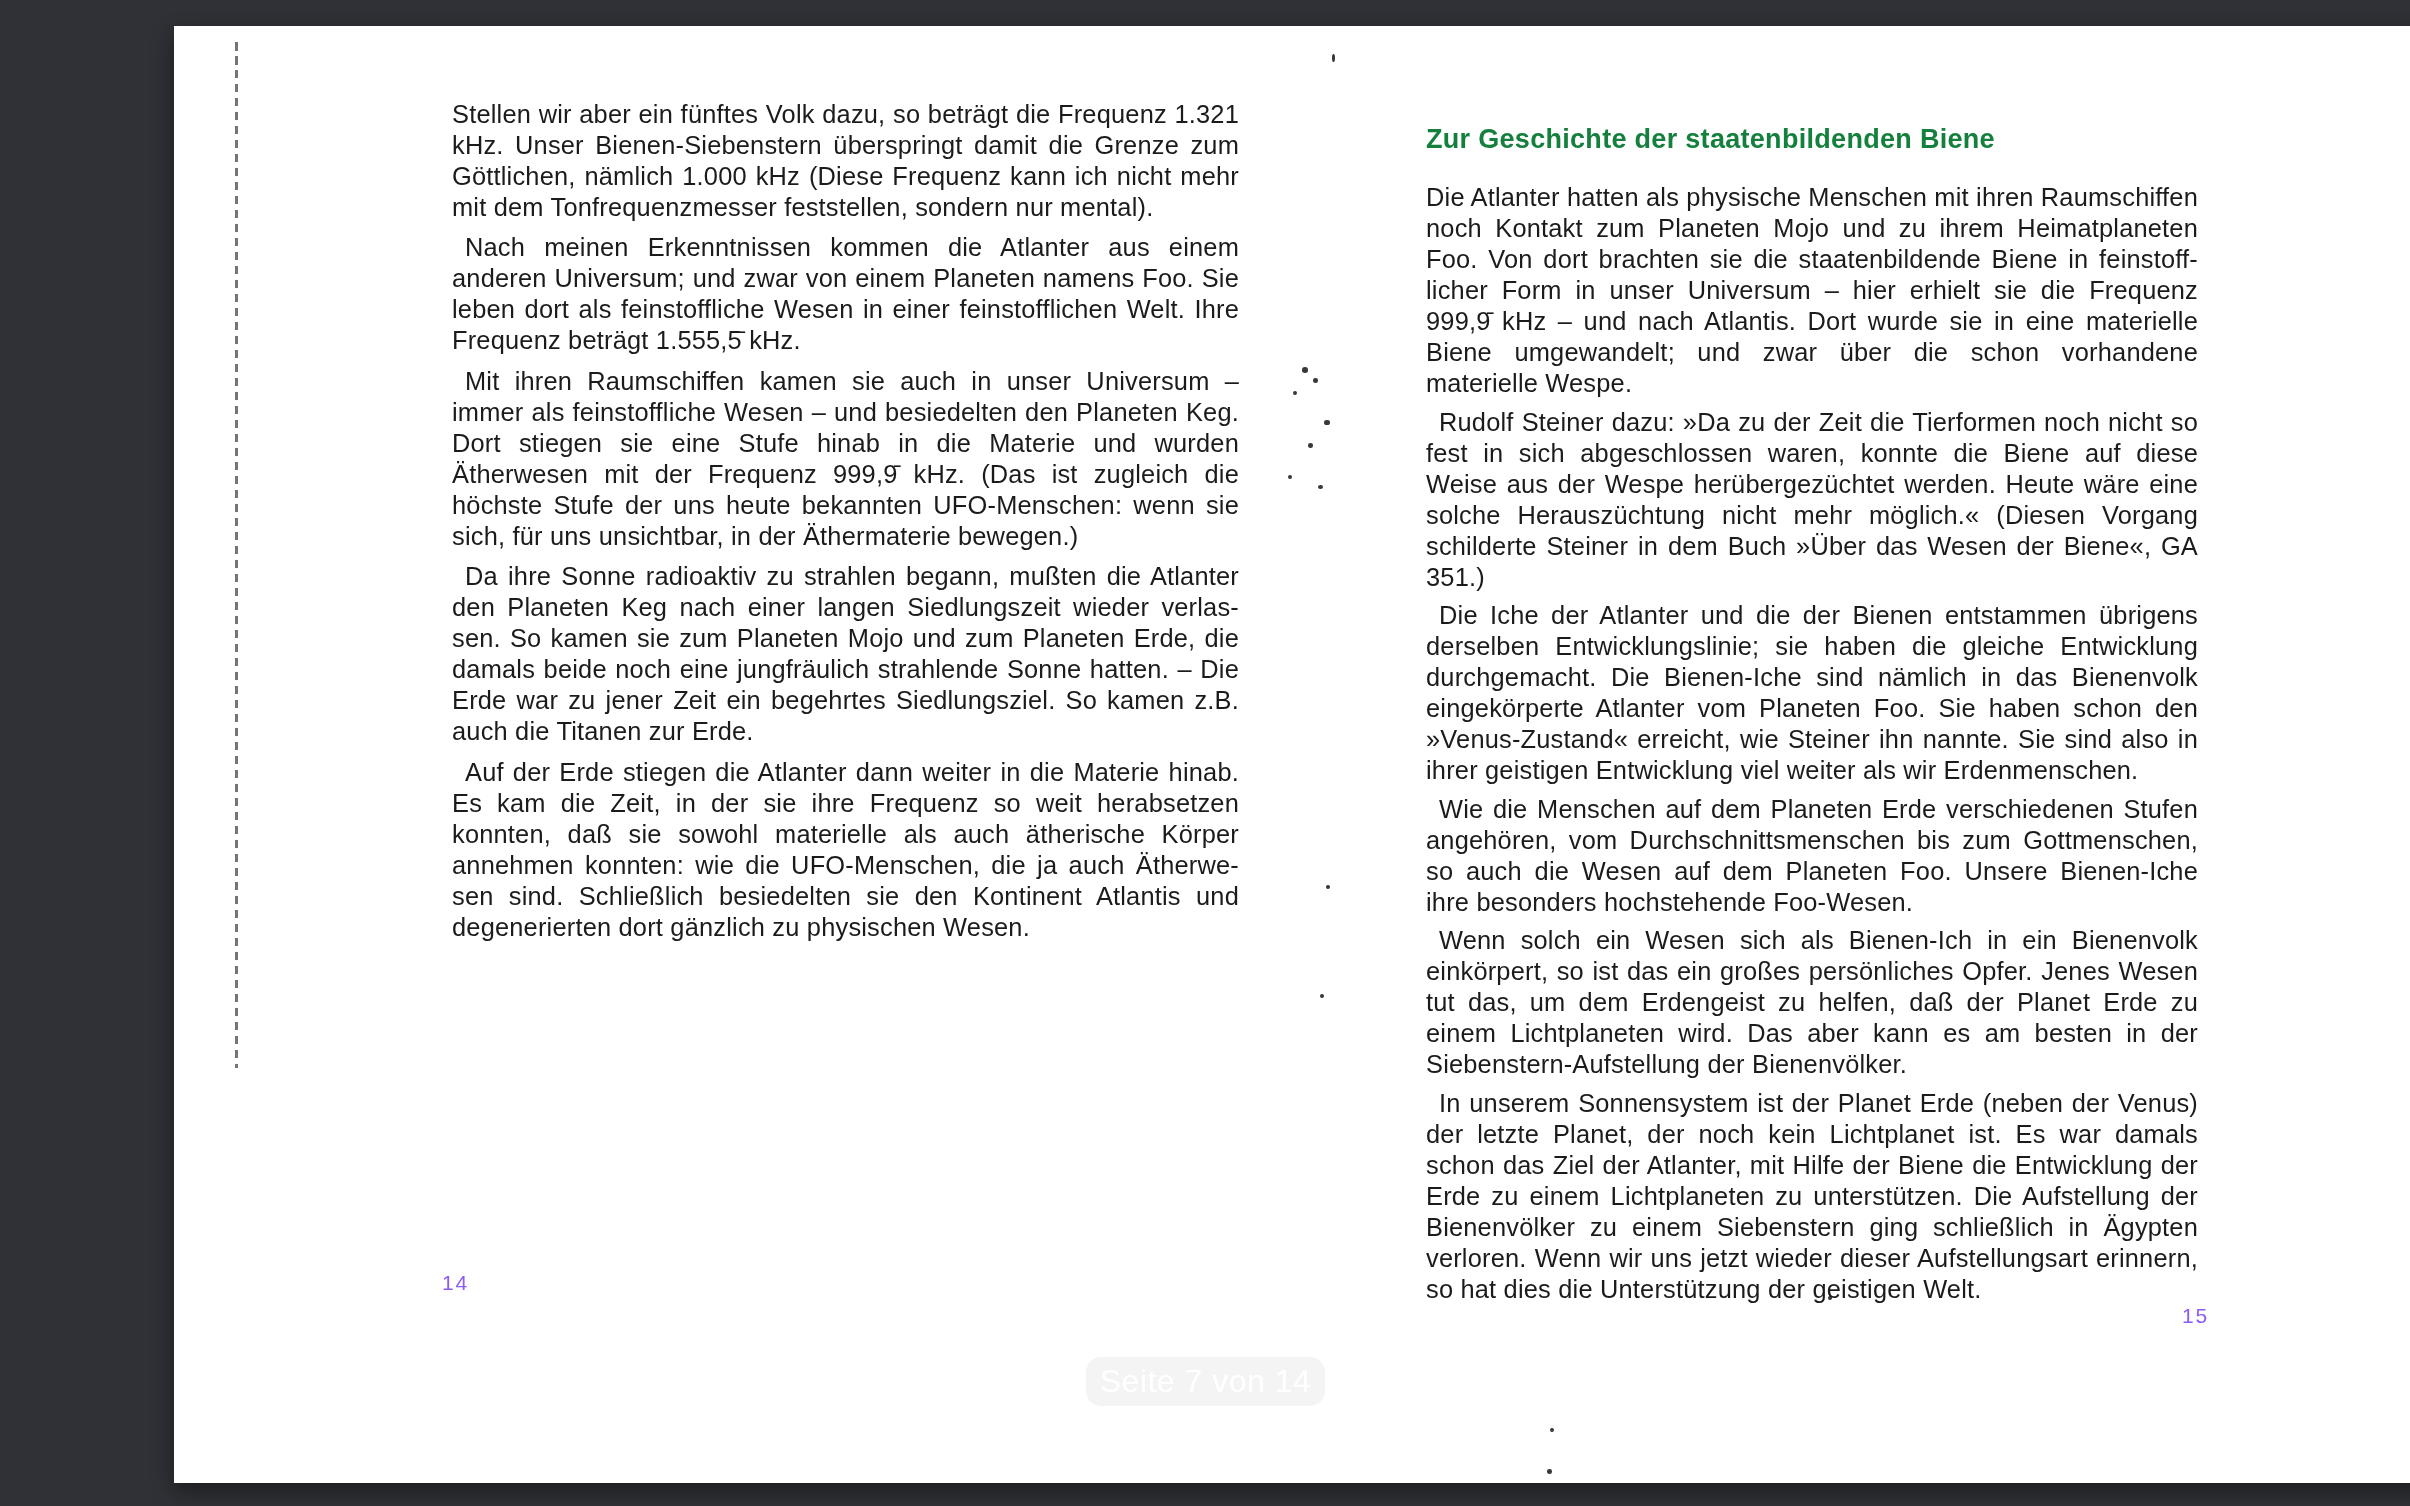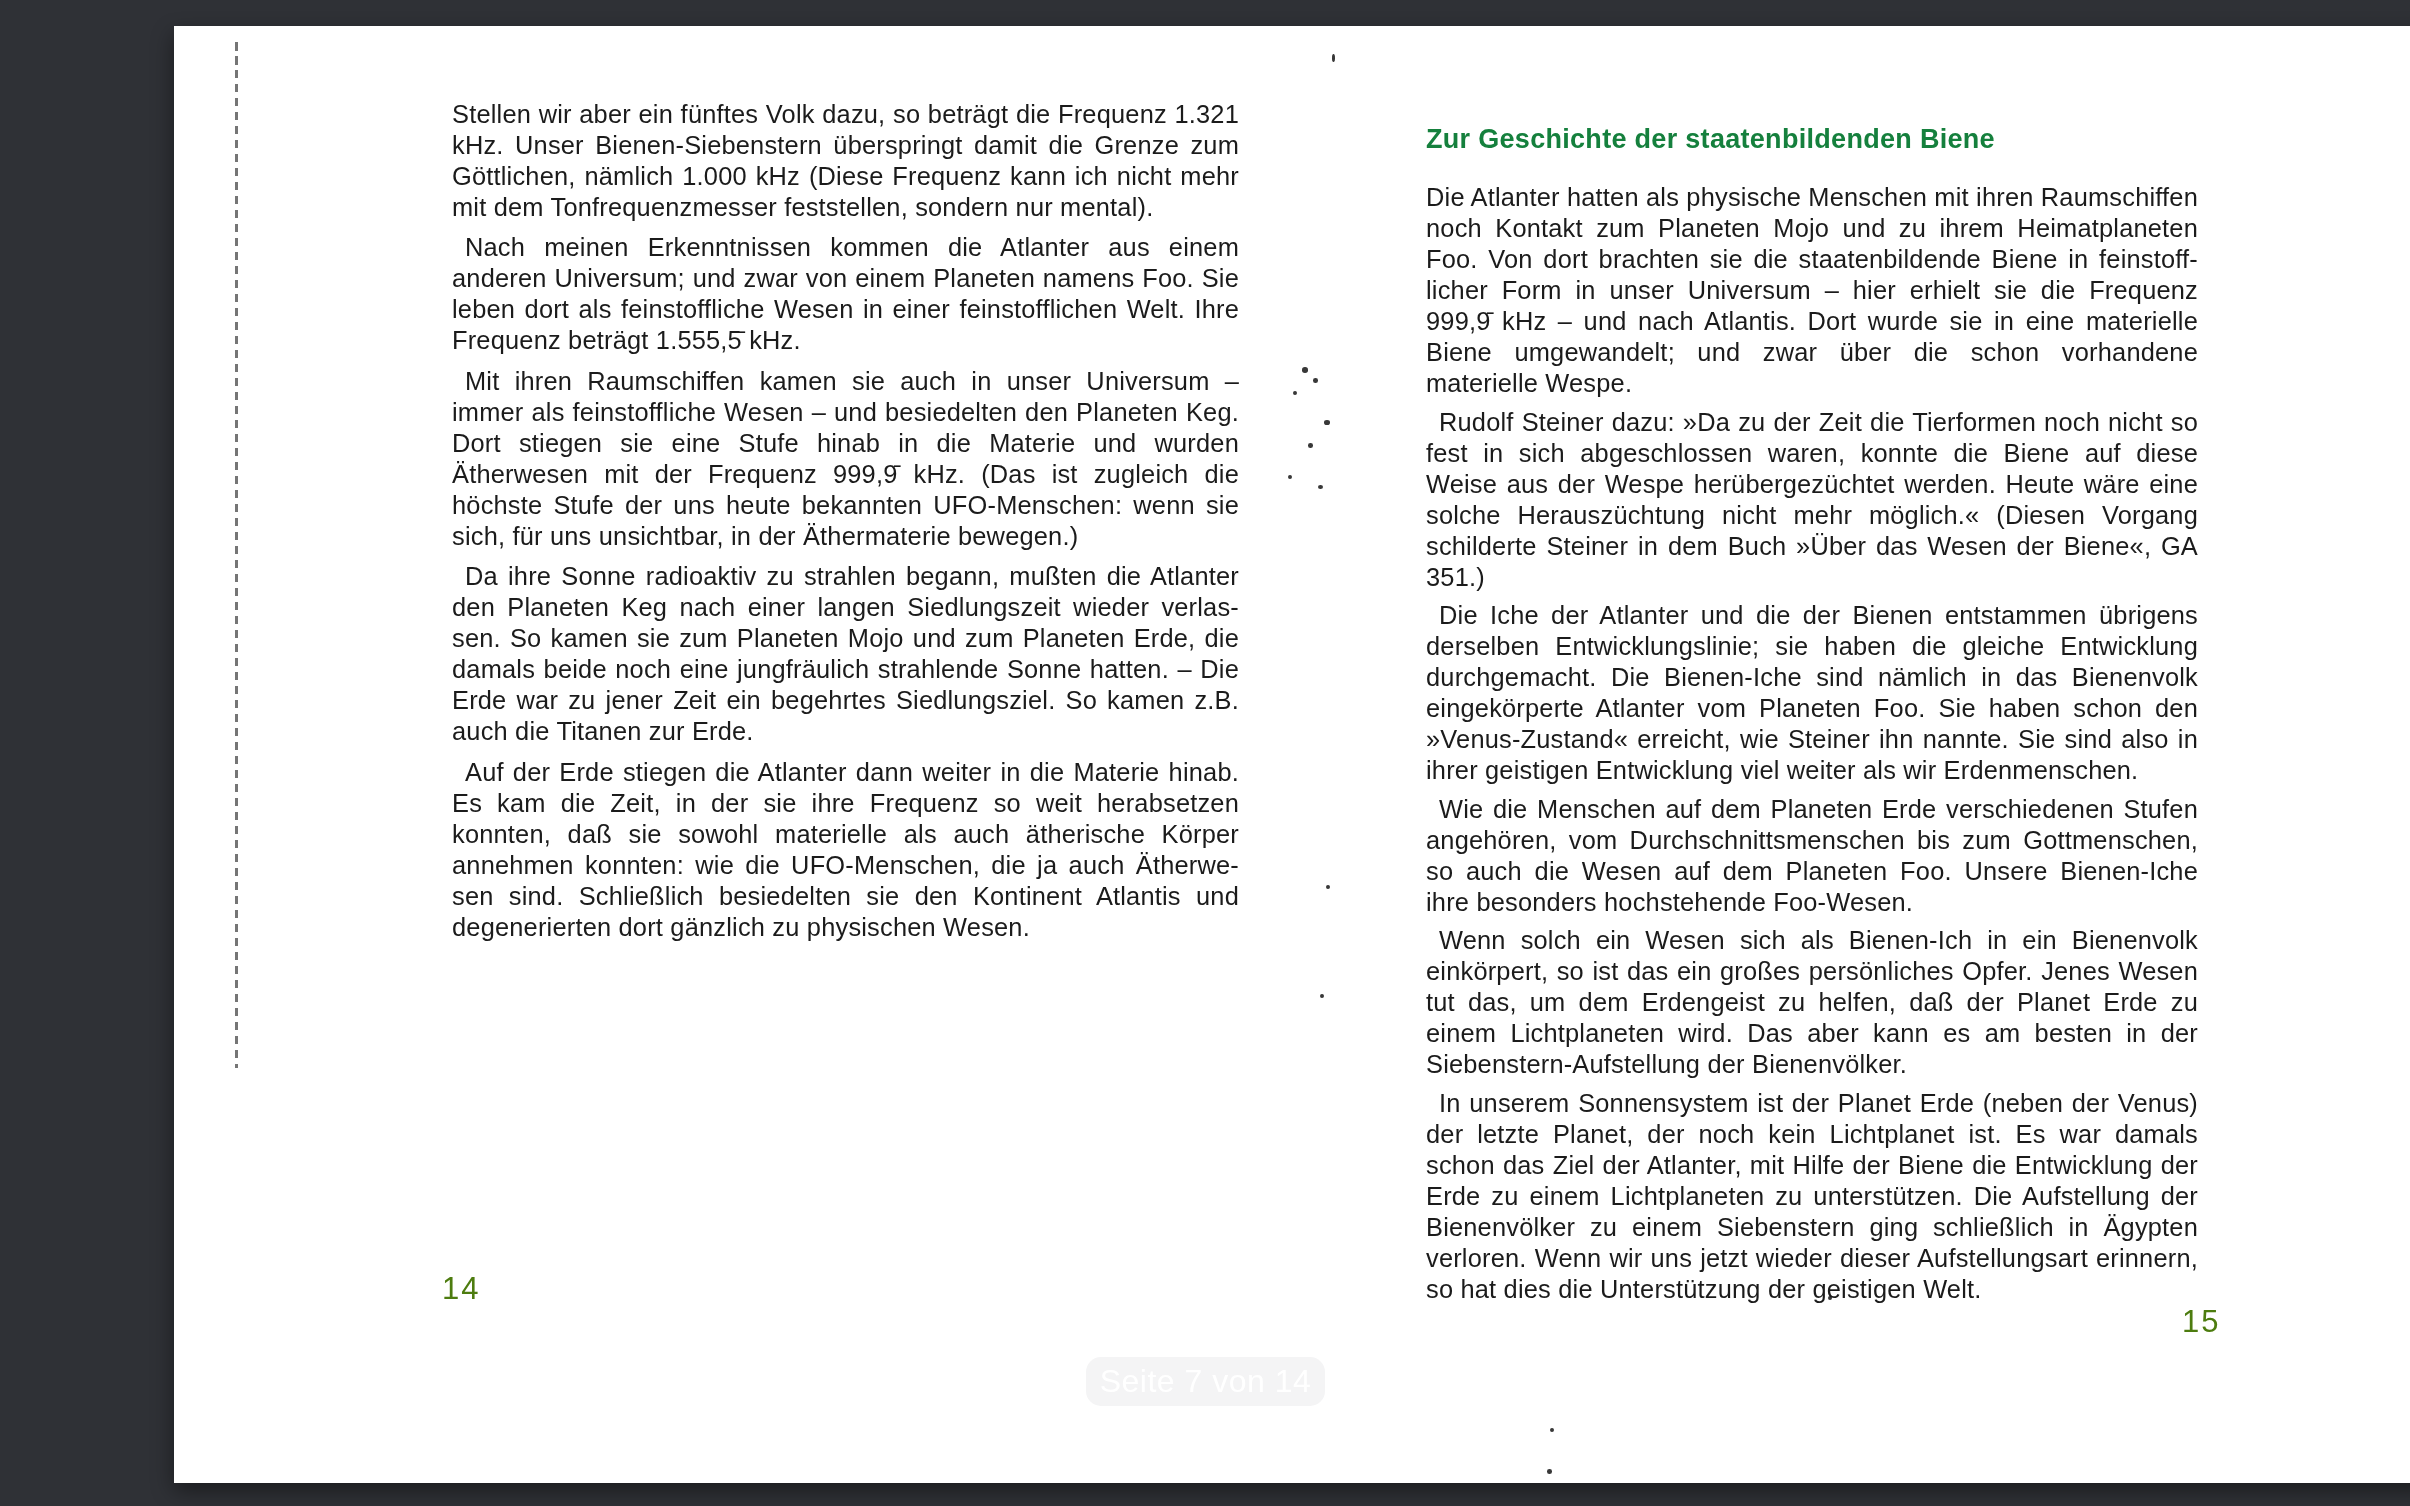--- a/index.html
+++ b/index.html
@@ -23,21 +23,21 @@
   .col-right{left:1252px;top:96px;width:772px;}
   .col p{margin:0 0 9.4px 0;text-indent:13px;}
   .col p.noindent{text-indent:0;}
   .col h2{
     font-size:27px;line-height:34px;margin:0 0 15px 0;font-weight:bold;
     letter-spacing:0.3px;text-align:left;color:#15803d;
   }
   .col-left h2{margin-top:89px;}
   .col-right h2{margin-bottom:26px;}
   .col-right p{margin-bottom:7.5px;margin-top:7px;}
-  .pagenum{position:absolute;font-size:31px;color:#4d7c0f;letter-spacing:1.9px;}
+  .pagenum{position:absolute;font-size:21px;color:#8b5cf6;letter-spacing:1.9px;}
   .pagenum-left{left:268px;top:1245px;}
   .pagenum-right{left:1976px;top:1278px;margin-left:32px;}
   .speck{position:absolute;background:#151515;border-radius:50%;opacity:.85;}
   .page-indicator{
     position:absolute;left:1086px;top:1357px;width:239px;height:49px;
     background:#f4f4f5;border-radius:15px;
     color:#ffffff;font-size:32px;line-height:49px;text-align:center;
     font-weight:normal;letter-spacing:0.5px;
   }
 </style>

